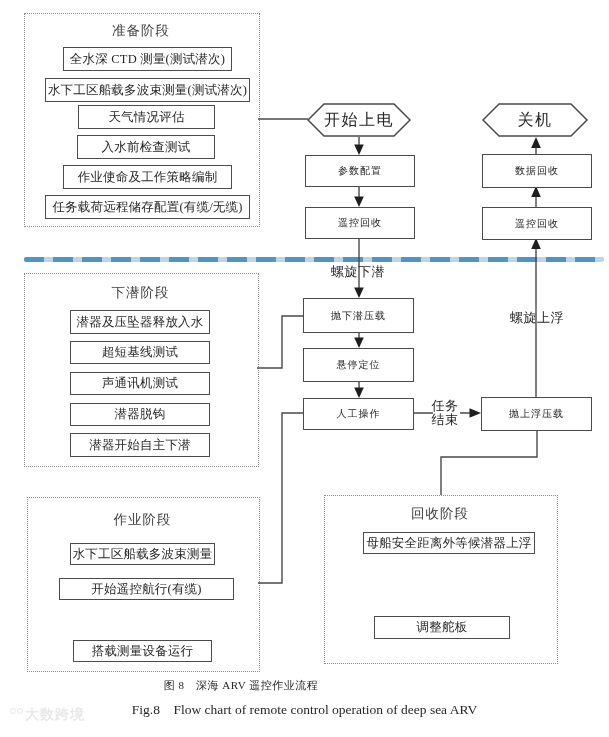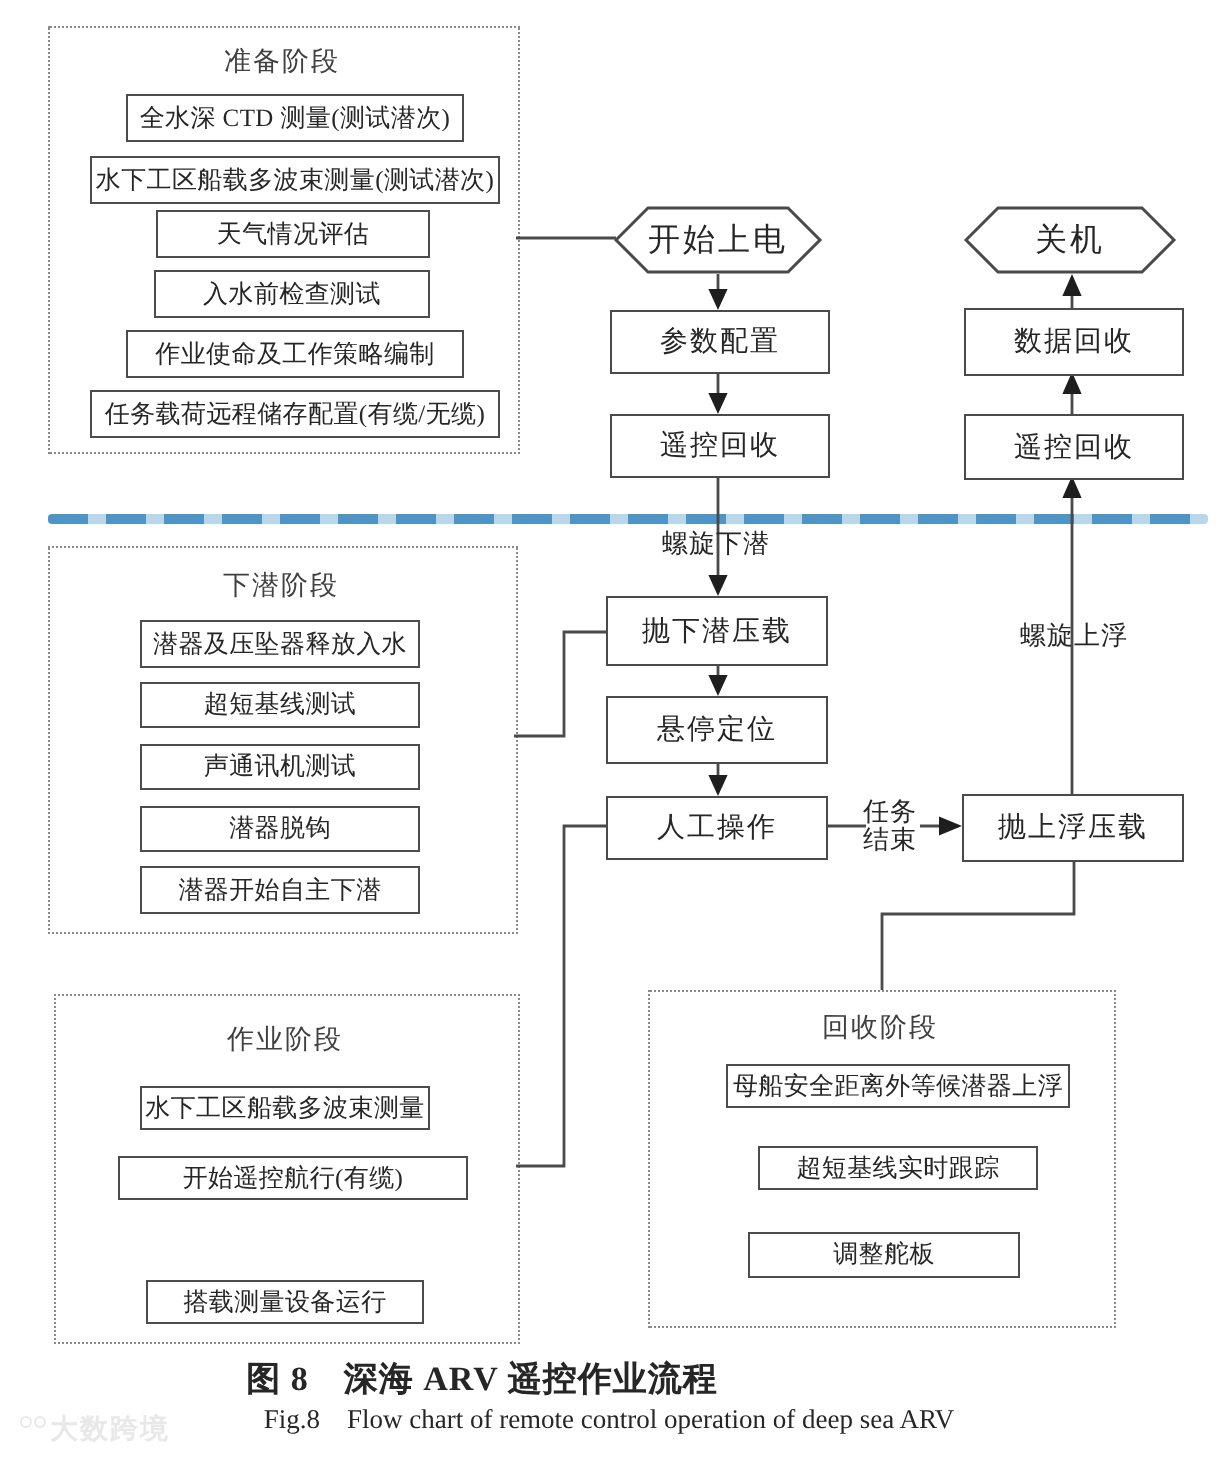--- a/index.html
+++ b/index.html
@@ -16,38 +16,38 @@
     color:#404040;
   }
   .item{
     position:absolute;z-index:2;background:#ffffff;border:1.2px solid #4c4c4c;
     display:flex;align-items:center;justify-content:center;
     font-size:12.5px;white-space:nowrap;letter-spacing:0.2px;
   }
   .flow{
     position:absolute;z-index:2;background:#ffffff;border:1.5px solid #4a4a4a;
     display:flex;align-items:center;justify-content:center;
-    font-size:14px;white-space:nowrap;letter-spacing:1px;
+    font-size:10px;white-space:nowrap;letter-spacing:1px;
   }
   .terminal-label{
     position:absolute;z-index:2;display:flex;align-items:center;justify-content:center;
     font-size:16px;letter-spacing:1.5px;
   }
   .edge-label{
     position:absolute;z-index:3;text-align:center;font-size:13px;letter-spacing:0.5px;
   }
   .edge-label.two-line{line-height:14px;}
   #water-line{
     position:absolute;left:24px;top:257px;width:580px;height:4.5px;z-index:0;
     background:repeating-linear-gradient(90deg,#4e95c6 0 20px,#b9d7ea 20px 29px);
     border-radius:2px;
   }
   #caption-zh{
     position:absolute;left:0;top:678px;width:482px;text-align:center;z-index:3;
-    font-weight:bold;font-size:17px;letter-spacing:0.5px;
+    font-weight:normal;font-size:11px;letter-spacing:0.5px;
   }
   #caption-en{
     position:absolute;left:0;top:701px;width:609px;text-align:center;z-index:3;
     font-size:13.5px;
   }
   #watermark{
     position:absolute;left:6px;top:706px;z-index:3;opacity:0.16;color:#777;
     font-size:14px;font-weight:bold;display:flex;align-items:center;gap:3px;
     letter-spacing:1px;
   }
@@ -119,21 +119,20 @@
 
   <div class="phase-box" style="left:27px;top:497px;width:231px;height:173px"></div>
   <div class="phase-title" style="left:27px;top:511px;width:231px">作业阶段</div>
   <div class="item" style="left:70px;top:543px;width:143px;height:20px">水下工区船载多波束测量</div>
   <div class="item" style="left:59px;top:578px;width:173px;height:20px">开始遥控航行(有缆)</div>
   <div class="item" style="left:73px;top:640px;width:137px;height:20px">搭载测量设备运行</div>
 
   <div class="phase-box" style="left:324px;top:495px;width:232px;height:167px"></div>
   <div class="phase-title" style="left:324px;top:505px;width:232px">回收阶段</div>
   <div class="item" style="left:363px;top:532px;width:170px;height:20px">母船安全距离外等候潜器上浮</div>
-  <div class="item" style="left:379px;top:573px;width:138px;height:20px">超短基线实时跟踪</div>
   <div class="item" style="left:374px;top:616px;width:134px;height:21px">调整舵板</div>
 
   <div class="terminal-label" style="left:308px;top:103px;width:102px;height:34px">开始上电</div>
   <div class="flow" style="left:305px;top:155px;width:108px;height:30px">参数配置</div>
   <div class="flow" style="left:305px;top:207px;width:108px;height:30px">遥控回收</div>
   <div class="flow" style="left:303px;top:298px;width:109px;height:33px">抛下潜压载</div>
   <div class="flow" style="left:303px;top:348px;width:109px;height:32px">悬停定位</div>
   <div class="flow" style="left:303px;top:398px;width:109px;height:30px">人工操作</div>
 
   <div class="terminal-label" style="left:483px;top:103px;width:104px;height:34px">关机</div>

